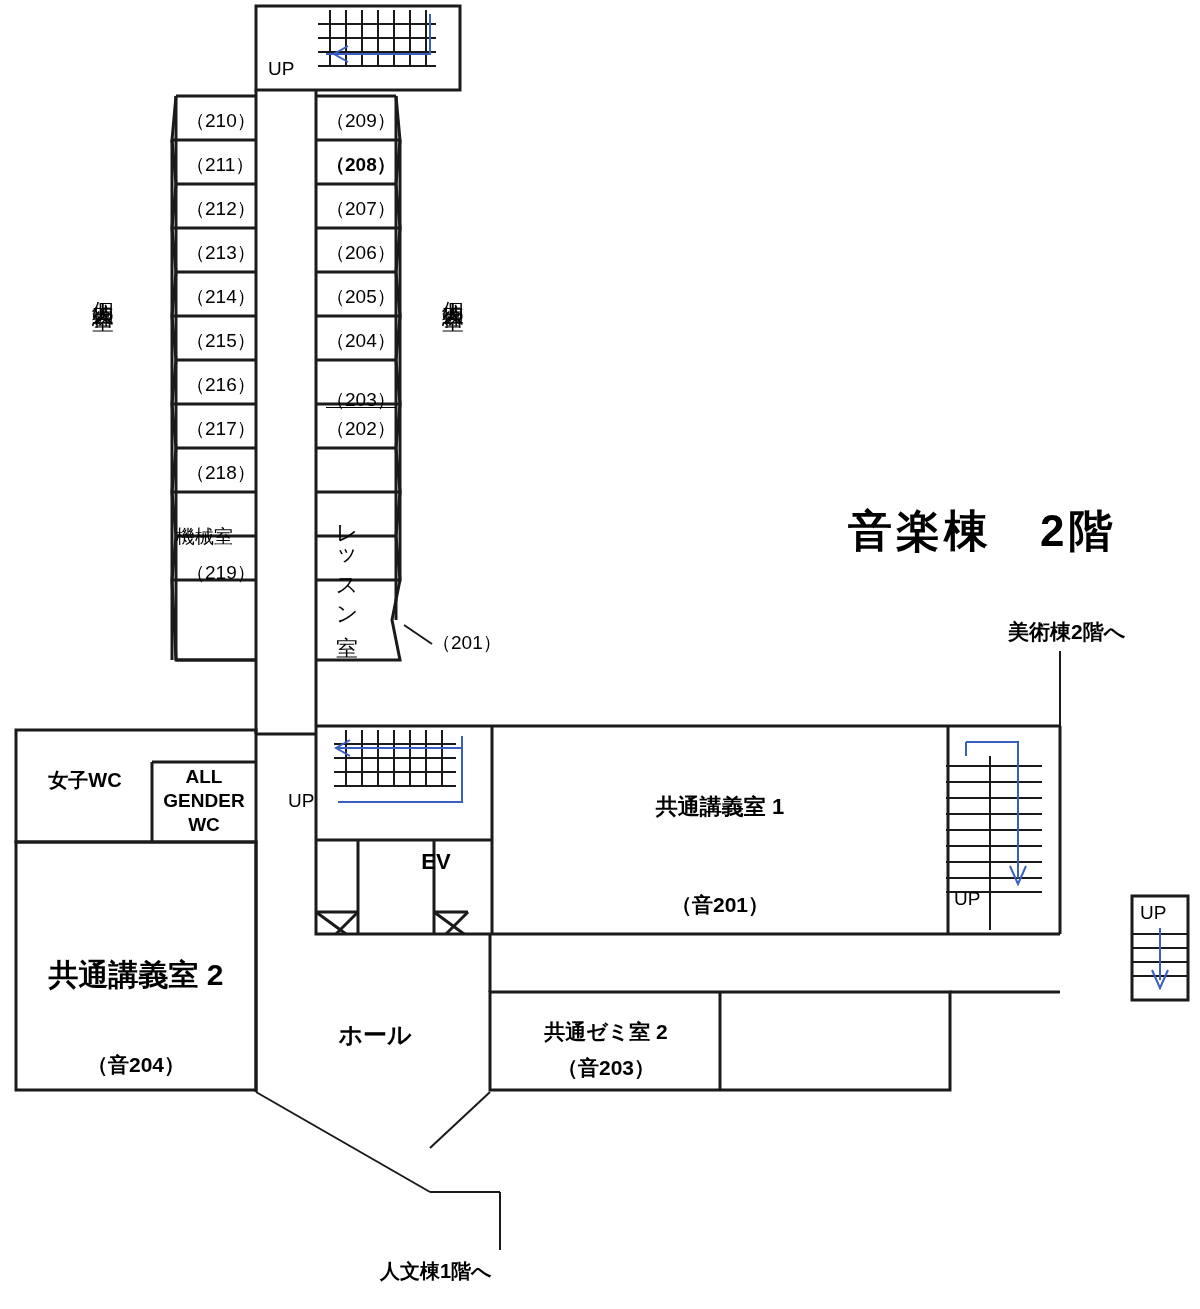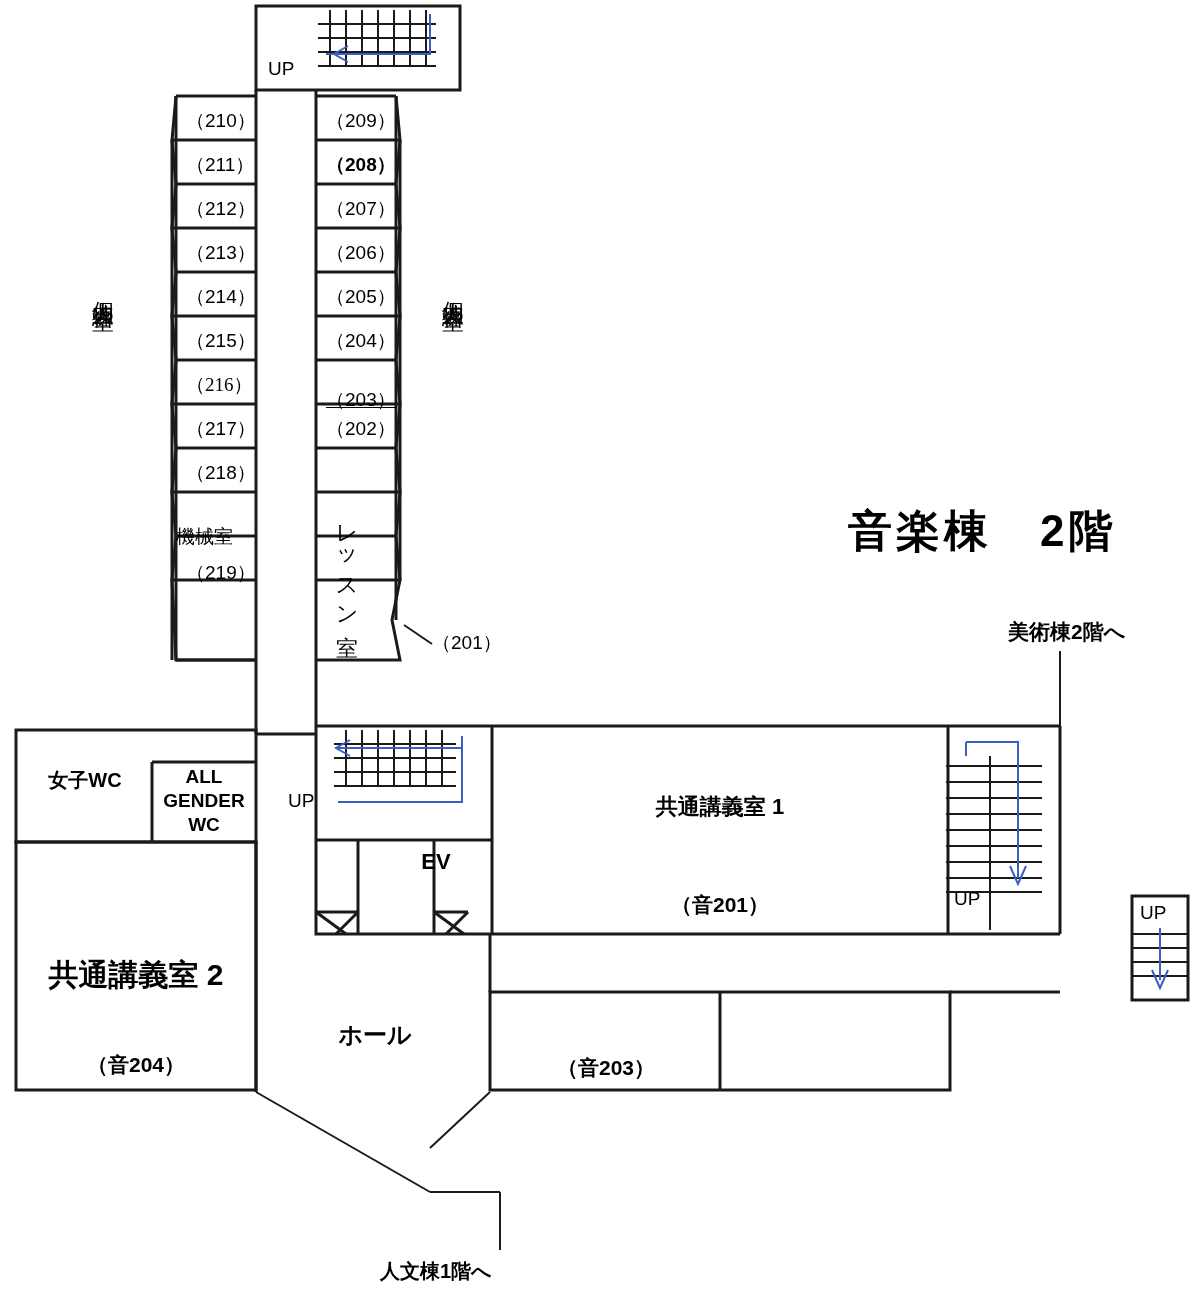--- a/index.html
+++ b/index.html
@@ -186,21 +186,21 @@
   <div class="vlbl" style="left:442px; top:284px;">個人練習室</div>
   <div class="vlbl" style="left:336px; top:510px;">レッスン室</div>
   <div class="lbl" style="left:432px; top:630px;">（201）</div>
 
   <div class="roomnum" style="left:186px; top:108px;">（210）</div>
   <div class="roomnum" style="left:186px; top:152px;">（211）</div>
   <div class="roomnum" style="left:186px; top:196px;">（212）</div>
   <div class="roomnum" style="left:186px; top:240px;">（213）</div>
   <div class="roomnum" style="left:186px; top:284px;">（214）</div>
   <div class="roomnum" style="left:186px; top:328px;">（215）</div>
-  <div class="roomnum" style="left:186px; top:372px;font-family:Liberation Serif, serif;">（216）</div>
+  <div class="roomnum" style="left:186px; top:372px;">（216）</div>
   <div class="roomnum" style="left:186px; top:416px;">（217）</div>
   <div class="roomnum" style="left:186px; top:460px;">（218）</div>
   <div class="roomnum" style="left:176px; top:524px;">機械室</div>
   <div class="roomnum" style="left:186px; top:560px;">（219）</div>
 
   <div class="roomnum" style="left:326px; top:108px;">（209）</div>
   <div class="roomnum" style="left:326px; top:152px;font-weight:bold;">（208）</div>
   <div class="roomnum" style="left:326px; top:196px;">（207）</div>
   <div class="roomnum" style="left:326px; top:240px;">（206）</div>
   <div class="roomnum" style="left:326px; top:284px;">（205）</div>
@@ -214,18 +214,19 @@
   <div class="celltxt bold" style="left:358px; top:842px; width:76px; height:40px; font-size:22px;padding-left:40px;">EV</div>
 
   <div class="celltxt bold" style="left:500px; top:790px; width:440px; height:34px; font-size:22px;">共通講義室 1</div>
   <div class="celltxt bold" style="left:500px; top:888px; width:440px; height:34px; font-size:21px;">（音201）</div>
 
   <div class="celltxt bold" style="left:18px; top:958px; width:236px; height:34px; font-size:30px;">共通講義室 2</div>
   <div class="celltxt bold" style="left:18px; top:1048px; width:236px; height:34px; font-size:21px;">（音204）</div>
 
   <div class="celltxt bold" style="left:300px; top:1018px; width:150px; height:34px; font-size:24px;">ホール</div>
 
+  <div class="celltxt bold" style="left:494px; top:1016px; width:224px; height:32px; font-size:21px;">共通ゼミ室 2</div>
   <div class="celltxt bold" style="left:494px; top:1052px; width:224px; height:32px; font-size:21px;">（音203）</div>
 
   <div class="lbl bold" style="left:1008px; top:618px; font-size:21px;">美術棟2階へ</div>
   <div class="lbl bold" style="left:380px; top:1258px; font-size:20px;text-align:right;">人文棟1階へ</div>
 
 </div>
 
 </body></html>

